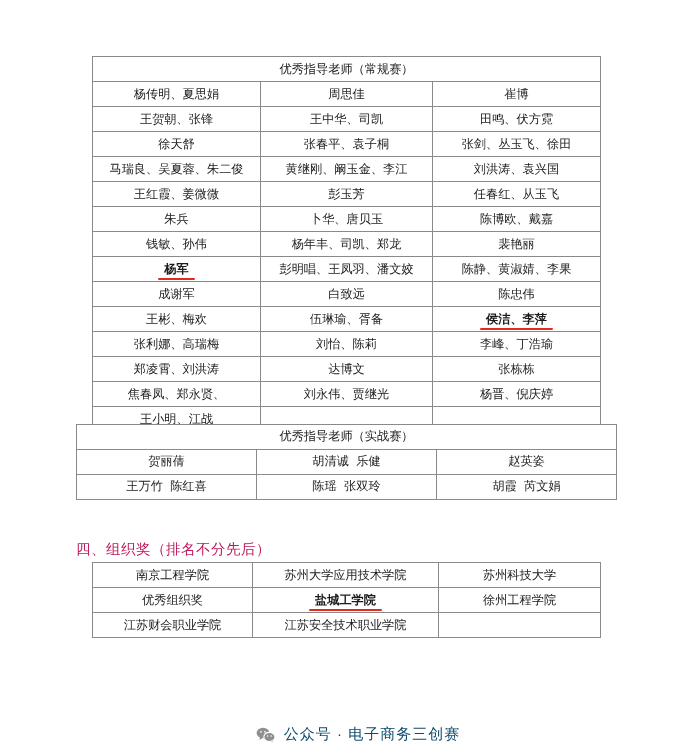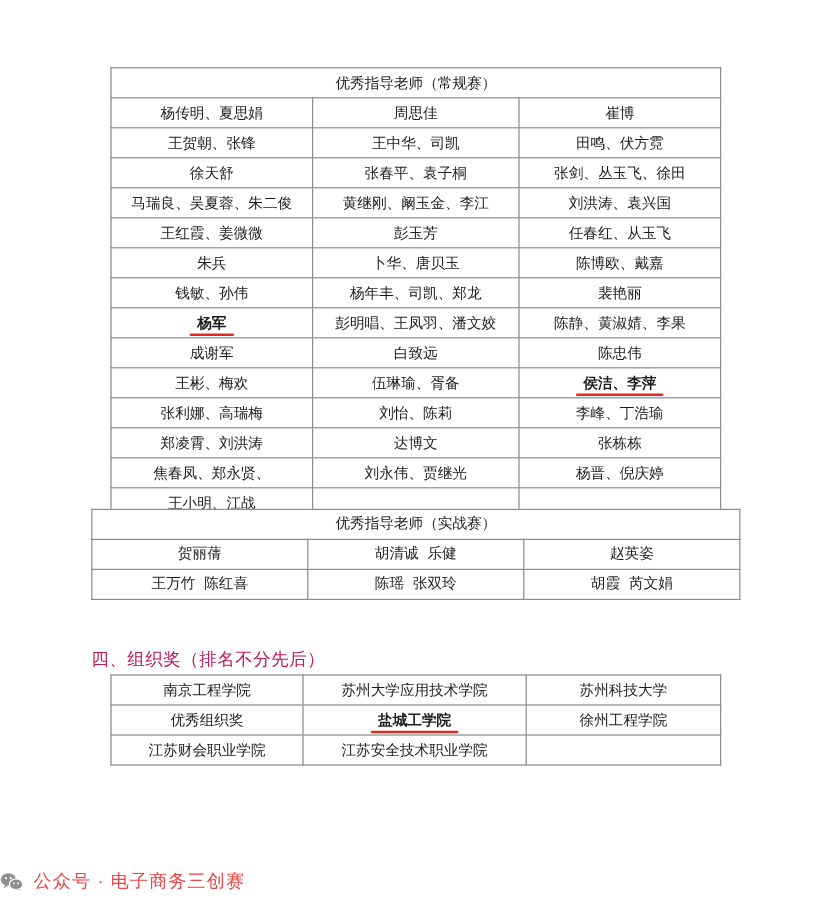--- a/index.html
+++ b/index.html
@@ -106,24 +106,25 @@
   }
 
   
   #footer-watermark {
     position: absolute;
     left: 0;
     right: 0;
     bottom: 12px;
     display: flex;
     align-items: center;
-    justify-content: flex-start;
+    justify-content: center;
     gap: 8px;
-    color: #ef4444;
+    color: #0c4a6e;
     font-size: 15px;
+    padding-left: 32px;
   }
   #footer-watermark .wechat-icon {
     display: inline-block;
     width: 20px;
     height: 16px;
     position: relative;
   }
   #footer-watermark .wechat-icon svg { display: block; }
   #footer-watermark .wm-text { letter-spacing: 1px; }
 </style>

